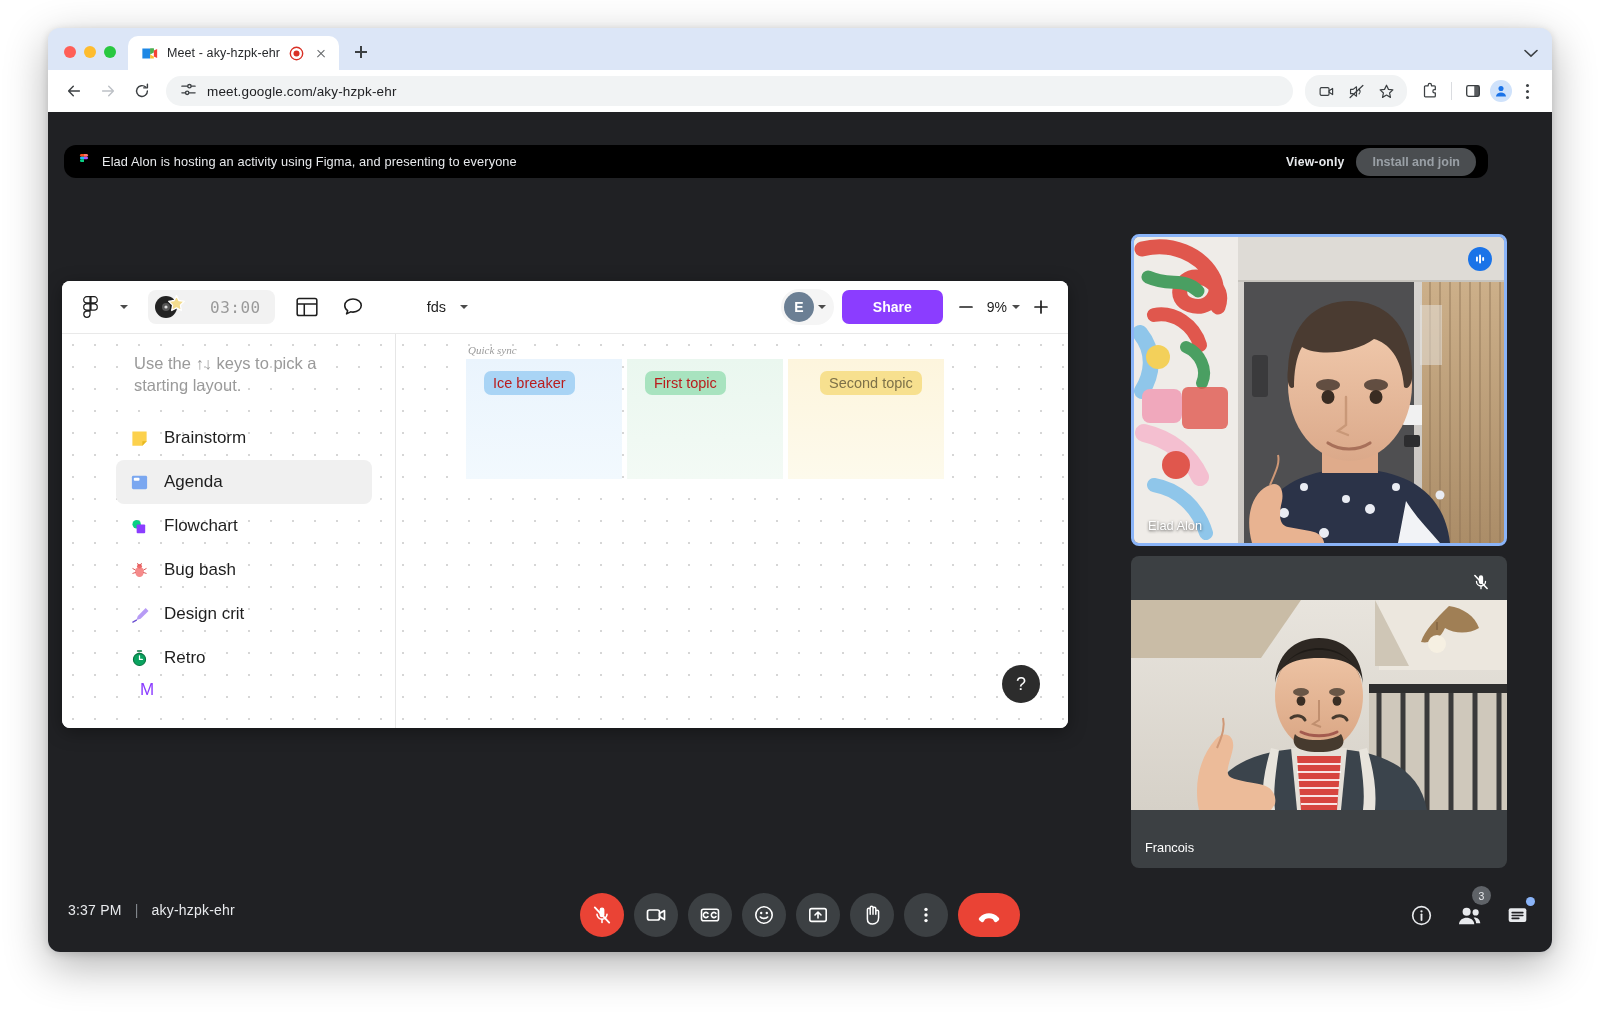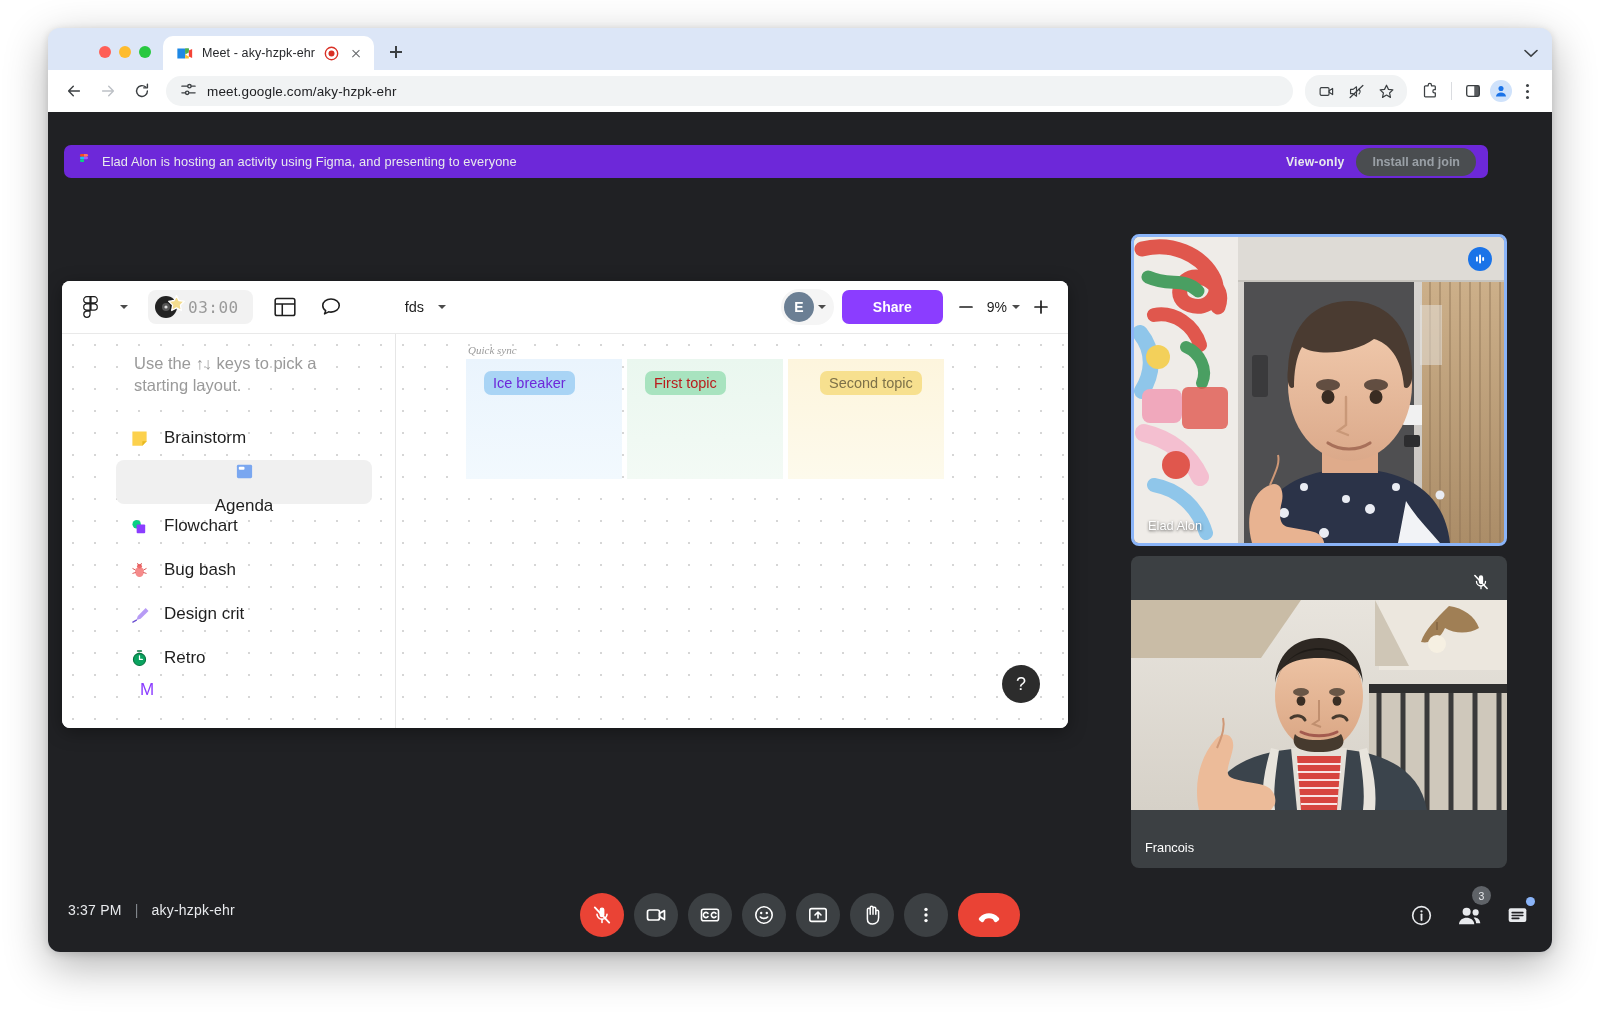--- a/index.html
+++ b/index.html
@@ -17,21 +17,21 @@
     width: 1504px; height: 924px;
     border-radius: 12px;
     background: #dfe7f5;
     box-shadow: 0 14px 44px rgba(0,0,0,.30), 0 2px 8px rgba(0,0,0,.14);
     overflow: hidden;
   }
   
   .tabstrip {
     position: relative; height: 42px; width: 100%;
     background: #dce6f7;
-    display: flex; align-items: flex-end; padding-left: 35px;
+    display: flex; align-items: flex-end;
   }
   .traffic { display:flex; align-items:center; gap:8px; padding:0 12px 12px 16px; }
   .dot { width:12px; height:12px; border-radius:50%; }
   .dot.red{background:#ff5f57;} .dot.yellow{background:#febc2e;} .dot.green{background:#28c840;}
 
   .tab {
     display:flex; align-items:center; gap:9px;
     height:34px; padding:0 10px 0 13px;
     background:#fff; border-radius:10px 10px 0 0;
     min-width:210px; position:relative;
@@ -73,21 +73,21 @@
 
   
   .meet {
     position:absolute; left:0; top:84px; width:1504px; height:840px;
     background:#202124;
   }
 
   
   .banner {
     position:absolute; left:16px; top:33px; width:1424px; height:33px;
-    background:#6d28d9; border-radius:7px;
+    background:#000000; border-radius:12px;
     display:flex; align-items:center; padding:0 12px;
   }
   .banner-figma { width:16px; height:16px; margin-right:10px; flex:none; }
   .banner-text { color:#e8eaed; font-size:12.8px; letter-spacing:.1px;}
   .banner-right { margin-left:auto; display:flex; align-items:center; gap:12px; }
   .view-only { color:#e8eaed; font-size:12.2px; font-weight:700; letter-spacing:.2px;}
   .install-btn {
     background:#4a4d50; color:#9aa0a6; font-size:12.5px; font-weight:600;
     border:none; border-radius:16px; padding:7px 16px; cursor:pointer;
   }
@@ -98,21 +98,21 @@
     background:#fff; border-radius:8px; overflow:hidden;
     box-shadow: 0 4px 18px rgba(0,0,0,.35);
   }
   .figma-top {
     height:52px; display:flex; align-items:center; padding:0 12px; gap:2px;
     background:#fff; position:relative; z-index:3;
   }
   .f-btn { height:32px; min-width:32px; display:flex; align-items:center; justify-content:center; border-radius:6px; }
   .chev { width:0;height:0;border-left:4px solid transparent;border-right:4px solid transparent;border-top:4.5px solid #4b4b4b; display:inline-block;}
   .timer-pill {
-    display:flex; align-items:center; gap:0; height:34px; padding:0 14px 0 4px;
+    display:flex; align-items:center; gap:22px; height:34px; padding:0 14px 0 4px;
     background:#f2f2f2; border-radius:8px; margin-left:6px;
   }
   .timer-badge { width:36px;height:32px;position:relative; }
   .timer-text { font-size:16px; color:#9a9a9a; font-family:"DejaVu Sans Mono", monospace; letter-spacing:.5px;}
   .f-filename { font-size:14.5px; color:#1e1e1e; font-weight:400;text-align:right; }
   .f-right { margin-left:auto; display:flex; align-items:center; gap:8px; }
   .f-avatar-group { display:flex; align-items:center; gap:4px; background:#f5f5f5; border-radius:18px; padding:3px 8px 3px 3px; }
   .f-avatar { width:30px;height:30px;border-radius:50%;background:#6b7f94;color:#fff;font-size:14px;font-weight:700;display:flex;align-items:center;justify-content:center;}
   .share-btn { background:#8b3dff; color:#fff; font-size:14px; font-weight:700; border:none; border-radius:7px; padding:9px 31px; cursor:pointer;}
   .zoom-group { display:flex; align-items:center; gap:2px; }
@@ -125,31 +125,31 @@
       radial-gradient(circle, #d6d6d6 1.1px, transparent 1.2px) 0 0/22px 22px,
       #fff;
     border-top:1px solid #e9e9e9;
     overflow:hidden;
   }
   .canvas-divider { position:absolute; left:333px; top:0; width:1px; height:395px; background:#e6e6e6; }
 
   .hint { position:absolute; left:72px; top:18px; width:230px; color:#9a9a9a; font-size:16.5px; line-height:1.35;}
   .tmpl-list { position:absolute; left:54px; top:82px; width:256px; }
   .tmpl-row { display:flex; align-items:center; gap:14px; height:44px; padding:0 12px; border-radius:8px; }
-  .tmpl-row.active { background:#f0f0f0;flex-direction:column; }
+  .tmpl-row.active { background:#f0f0f0; }
   .tmpl-ico { width:22px;height:22px;flex:none;display:flex;align-items:center;justify-content:center;font-size:17px;}
   .tmpl-label { font-size:17px; color:#1e1e1e; white-space:nowrap; }
   .tmpl-more { font-size:17px; color:#8b3dff; padding-left:24px; }
 
   
   .quick-sync { position:absolute; left:406px; top:10px; font-size:11px; color:#9a9a9a; font-family:Liberation Serif, serif; font-style:italic;}
   .frame { position:absolute; top:25px; width:156px; height:120px; }
   .frame .tag { position:absolute; left:18px; top:12px; border-radius:7px; padding:4px 9px; font-size:14.5px; font-weight:500; white-space:nowrap;}
   .frame.f1 { left:404px; background:linear-gradient(180deg,#eaf4fd,#f2f9fe); }
-  .frame.f1 .tag { background:#a9d4f5; color:#6d28d9; }
+  .frame.f1 .tag { background:#a9d4f5; color:#b91c1c; }
   .frame.f2 { left:565px; background:linear-gradient(180deg,#eaf7ef,#f3faf5); }
   .frame.f2 .tag { background:#a8e3bf; color:#b91c1c; }
   .frame.f3 { left:726px; background:linear-gradient(180deg,#fdf5dd,#fdfaec); }
   .frame.f3 .tag { background:#f7e08f; color:#7d7149;margin-left:14px; }
 
   .help-fab {
     position:absolute; right:28px; bottom:25px; width:38px;height:38px;border-radius:50%;
     background:#2c2c2c; color:#fff; display:flex;align-items:center;justify-content:center;
     font-size:18px; z-index:6;
   }

